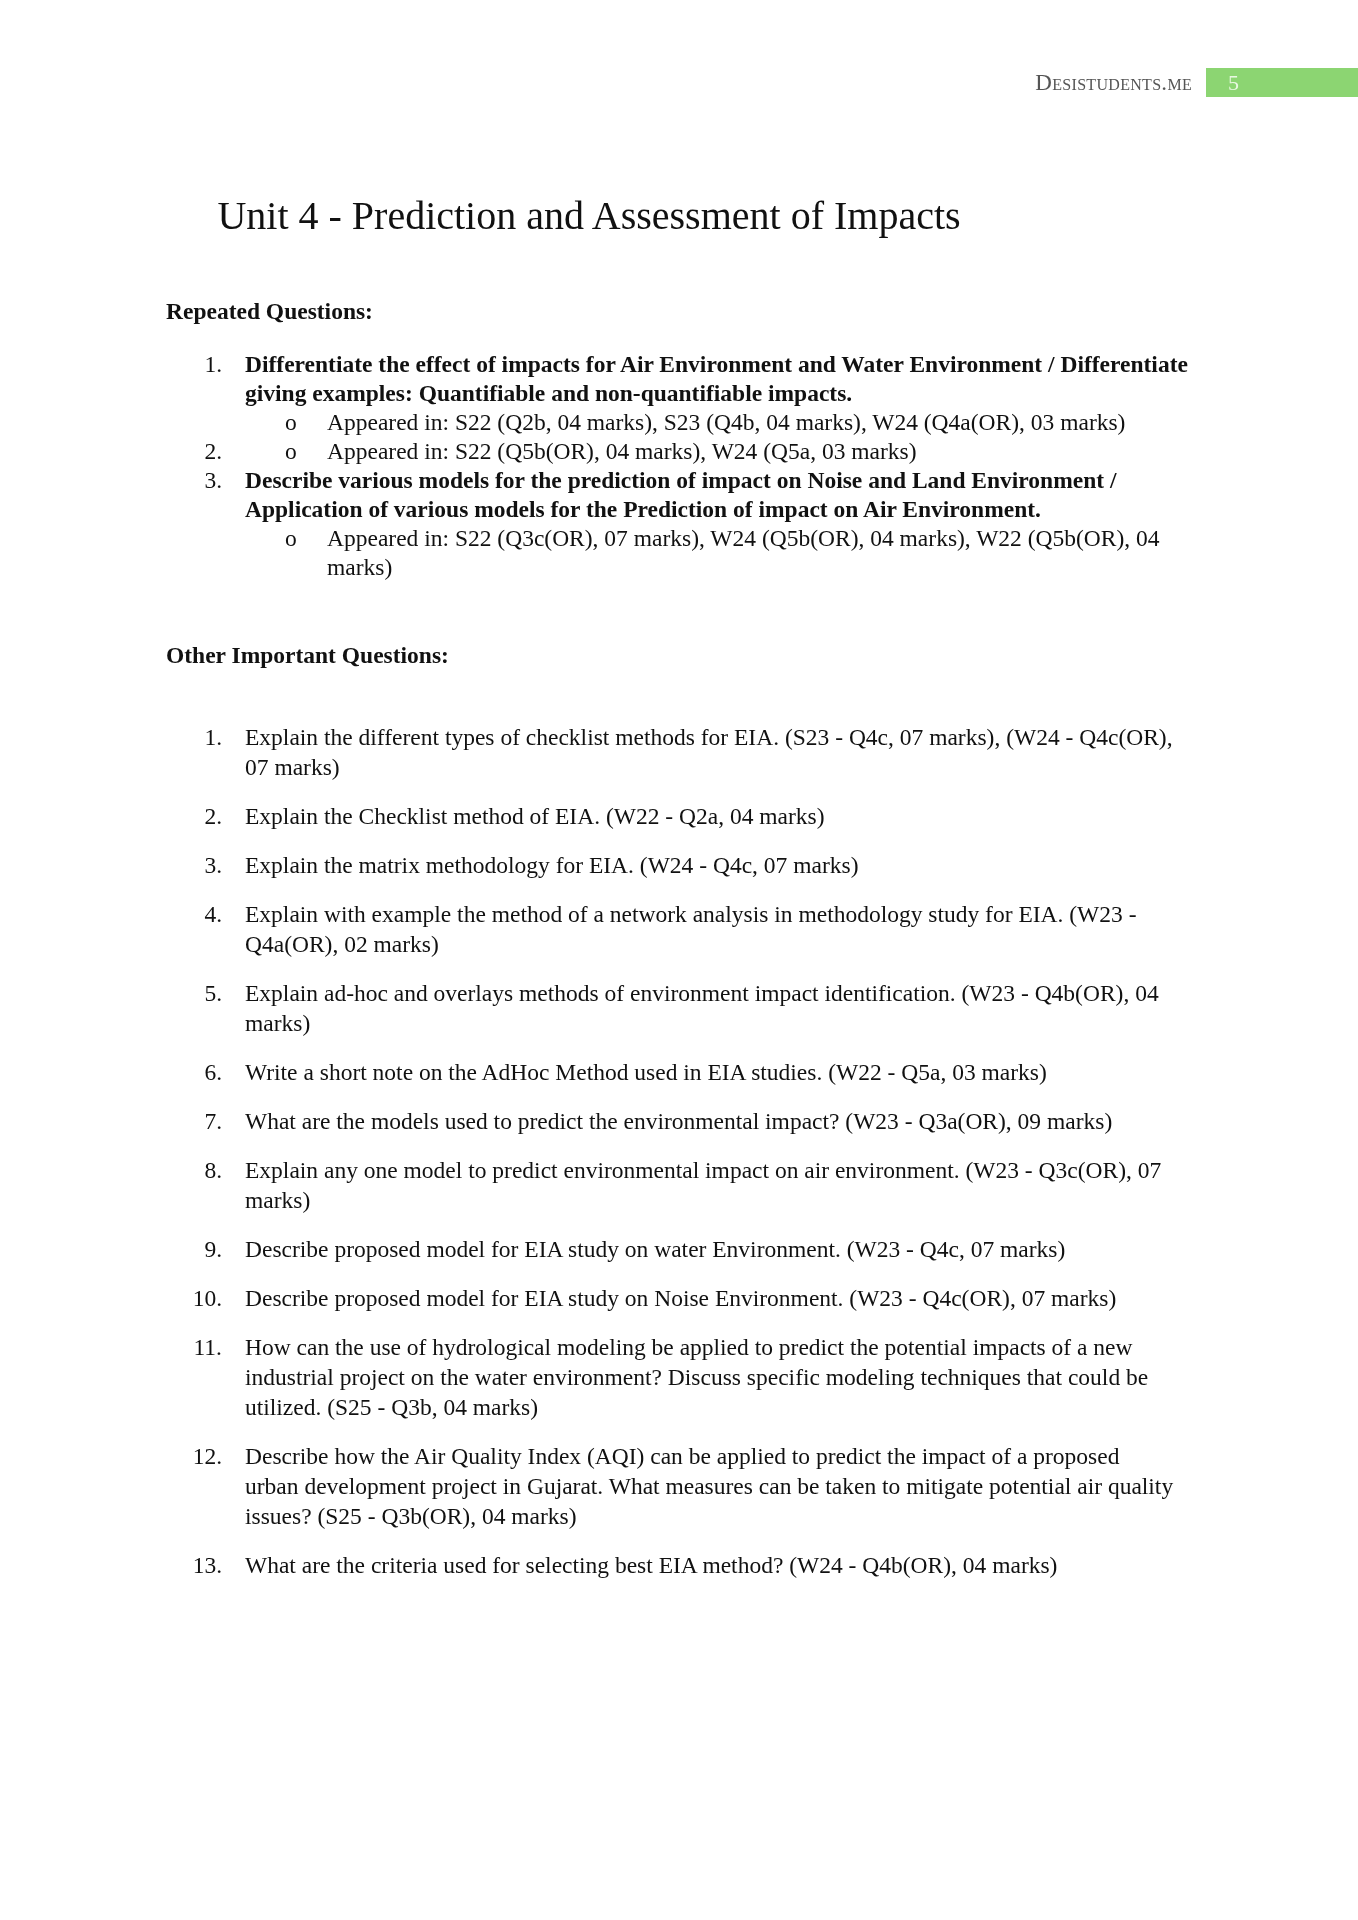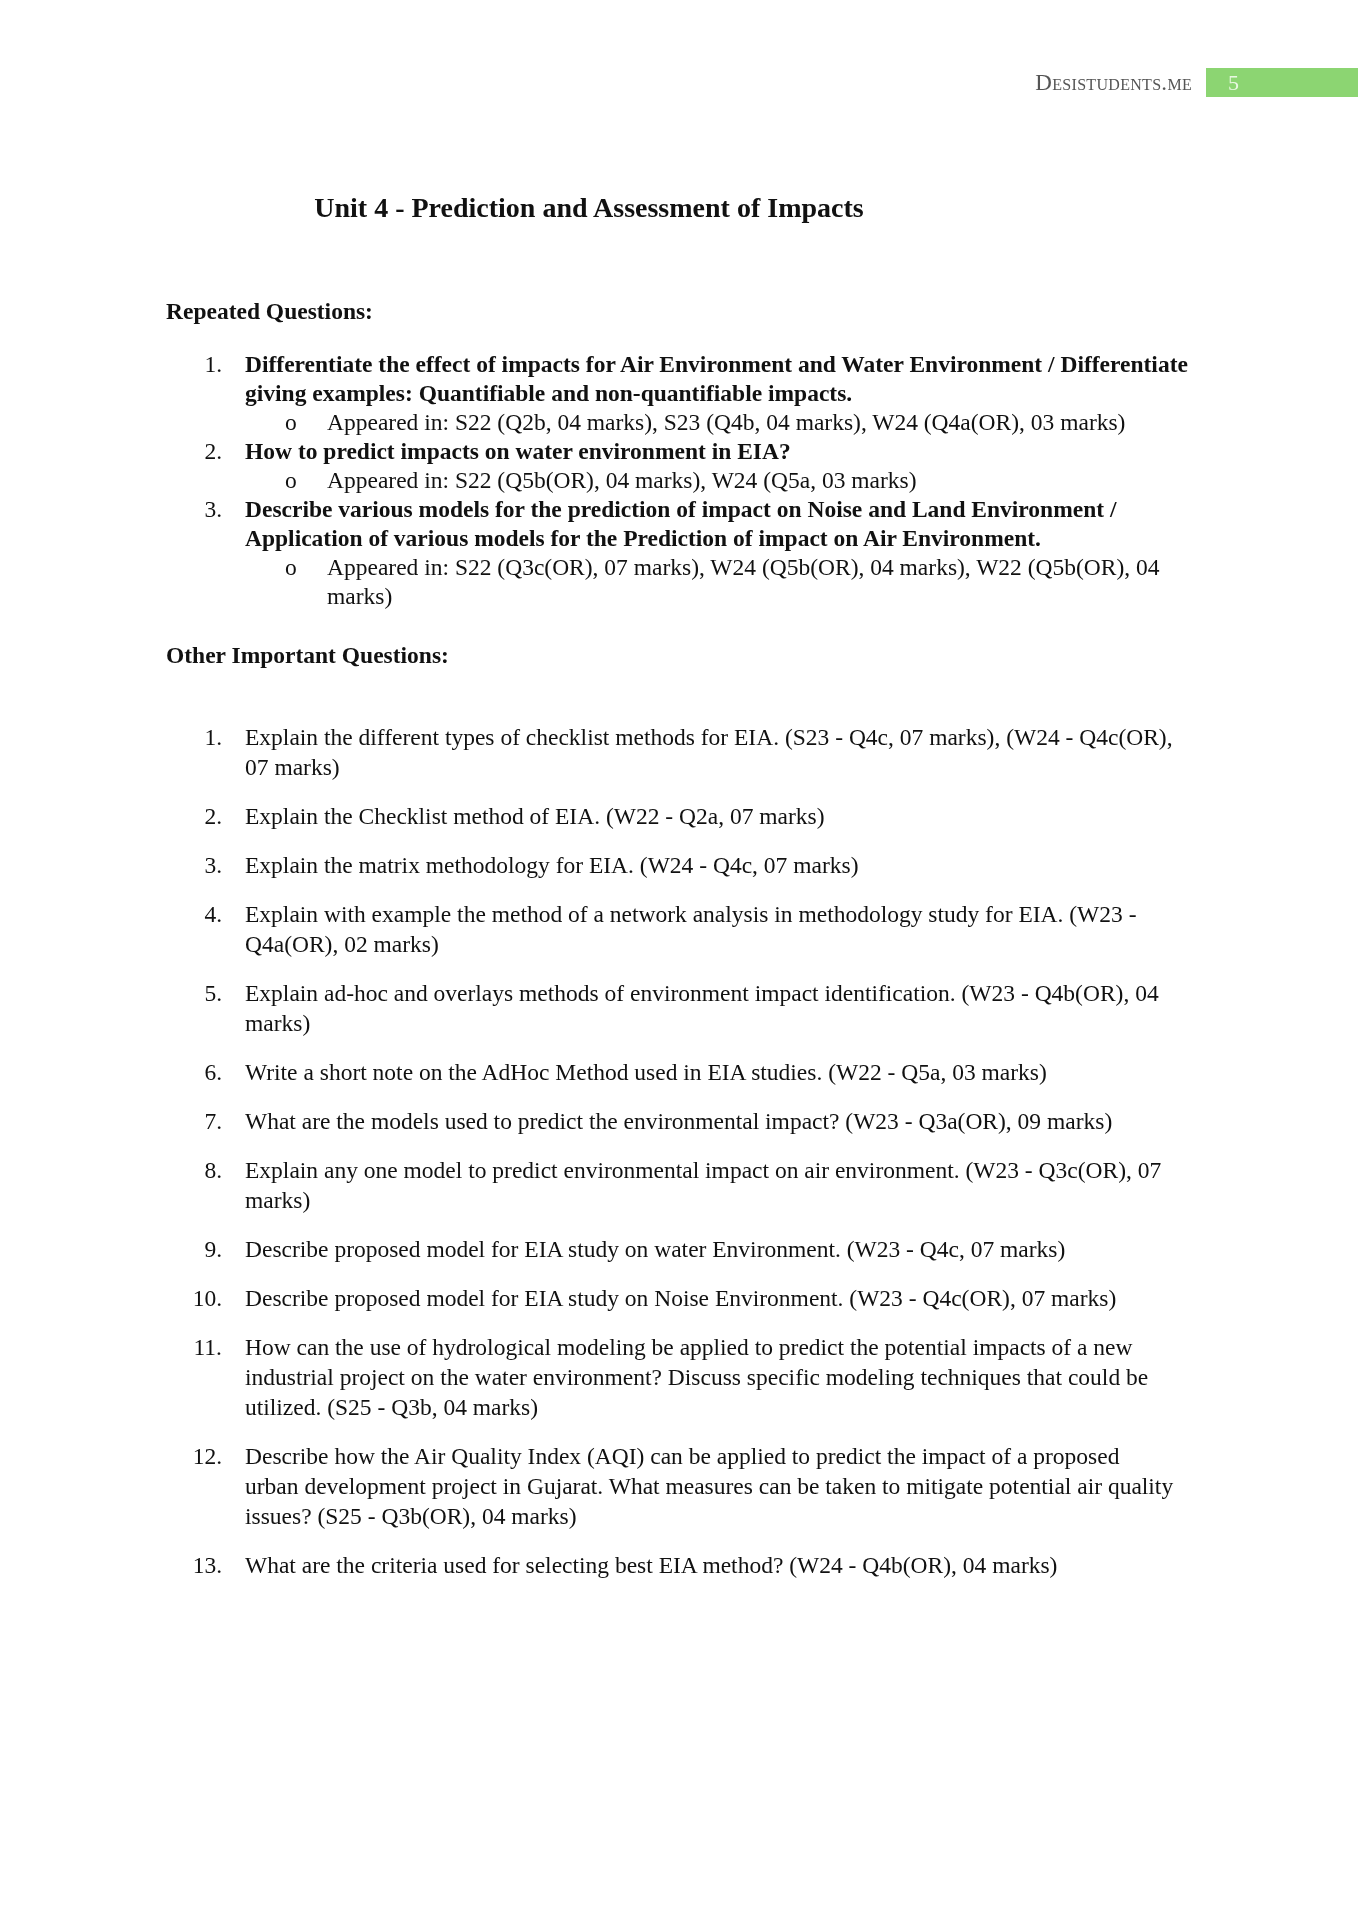--- a/index.html
+++ b/index.html
@@ -5,21 +5,21 @@
   html, body { margin: 0; padding: 0; background: #ffffff; }
   body { width: 1358px; height: 1920px; position: relative; overflow: hidden;
          font-family: "Liberation Serif", "DejaVu Serif", serif; color: #111; }
   .header { position: absolute; top: 68px; left: 12px; width: 1358px; height: 30px; padding-left: 8px; }
   .site { position: absolute; right: 186px; top: 0; font-size: 23px; color: #555;
           font-variant: small-caps; letter-spacing: 0.3px; line-height: 30px; }
   .pagebox { position: absolute; left: 1194px; top: 0; width: 164px; height: 29px;
              background: #8cd572; color: #e9f8e2; font-size: 22px; line-height: 29px;
              padding-left: 22px; box-sizing: border-box; }
   h1 { position: absolute; top: 192px; left: 0; width: 1178px; text-align: center;
-       margin: 0; font-size: 28px; font-weight: bold; }
+       margin: 0; font-size: 40px; font-weight: normal; }
   .sec { position: absolute; left: 164px; margin: 2px; font-size: 23.5px; font-weight: bold; }
   .rep { position: absolute; left: 164px; top: 350px; width: 1050px; font-size: 23.5px; line-height: 29px; }
   .ritem { position: relative; padding-left: 81px; font-weight: bold; }
   .rnum { position: absolute; left: 0; width: 58px; text-align: right; font-weight: normal; }
   .sub { position: relative; padding-left: 163px; padding-right: 20px; font-weight: normal; }
   .bullet { position: absolute; left: 121px; font-weight: normal; }
   .other { position: absolute; left: 164px; top: 722px; width: 1050px; font-size: 23.5px; line-height: 30px; }
   .oitem { position: relative; padding-left: 81px; padding-right: 40px; margin-bottom: 19px; }
   .onum { position: absolute; left: 0; width: 58px; text-align: right; }
 </style>
@@ -41,41 +41,40 @@
   <div class="ritem">
     <span class="rnum">1.</span>
     <span>Differentiate the effect of impacts for Air Environment and Water Environment / Differentiate giving examples: Quantifiable and non-quantifiable impacts.</span>
   </div>
   <div class="sub">
     <span class="bullet">o</span>
     <span>Appeared in: S22 (Q2b, 04 marks), S23 (Q4b, 04 marks), W24 (Q4a(OR), 03 marks)</span>
   </div>
   <div class="ritem">
     <span class="rnum">2.</span>
-    <span>How to predict impacts on water environment in EIA?</span>
   </div>
   <div class="sub">
     <span class="bullet">o</span>
     <span>Appeared in: S22 (Q5b(OR), 04 marks), W24 (Q5a, 03 marks)</span>
   </div>
   <div class="ritem">
     <span class="rnum">3.</span>
     <span>Describe various models for the prediction of impact on Noise and Land Environment / Application of various models for the Prediction of impact on Air Environment.</span>
   </div>
   <div class="sub">
     <span class="bullet">o</span>
     <span>Appeared in: S22 (Q3c(OR), 07 marks), W24 (Q5b(OR), 04 marks), W22 (Q5b(OR), 04 marks)</span>
   </div>
 </div>
 
 <h2 class="sec" style="top:640px;">Other Important Questions:</h2>
 
 <div class="other">
   <div class="oitem"><span class="onum">1.</span><span>Explain the different types of checklist methods for EIA. (S23 - Q4c, 07 marks), (W24 - Q4c(OR), 07 marks)</span></div>
-  <div class="oitem"><span class="onum">2.</span><span>Explain the Checklist method of EIA. (W22 - Q2a, 07 marks)</span></div>
+  <div class="oitem"><span class="onum">2.</span><span>Explain the Checklist method of EIA. (W22 - Q2a, 04 marks)</span></div>
   <div class="oitem"><span class="onum">3.</span><span>Explain the matrix methodology for EIA. (W24 - Q4c, 07 marks)</span></div>
   <div class="oitem"><span class="onum">4.</span><span>Explain with example the method of a network analysis in methodology study for EIA. (W23 - Q4a(OR), 02 marks)</span></div>
   <div class="oitem"><span class="onum">5.</span><span>Explain ad-hoc and overlays methods of environment impact identification. (W23 - Q4b(OR), 04 marks)</span></div>
   <div class="oitem"><span class="onum">6.</span><span>Write a short note on the AdHoc Method used in EIA studies. (W22 - Q5a, 03 marks)</span></div>
   <div class="oitem"><span class="onum">7.</span><span>What are the models used to predict the environmental impact? (W23 - Q3a(OR), 09 marks)</span></div>
   <div class="oitem"><span class="onum">8.</span><span>Explain any one model to predict environmental impact on air environment. (W23 - Q3c(OR), 07 marks)</span></div>
   <div class="oitem"><span class="onum">9.</span><span>Describe proposed model for EIA study on water Environment. (W23 - Q4c, 07 marks)</span></div>
   <div class="oitem"><span class="onum">10.</span><span>Describe proposed model for EIA study on Noise Environment. (W23 - Q4c(OR), 07 marks)</span></div>
   <div class="oitem"><span class="onum">11.</span><span>How can the use of hydrological modeling be applied to predict the potential impacts of a new industrial project on the water environment? Discuss specific modeling techniques that could be utilized. (S25 - Q3b, 04 marks)</span></div>
   <div class="oitem"><span class="onum">12.</span><span>Describe how the Air Quality Index (AQI) can be applied to predict the impact of a proposed urban development project in Gujarat. What measures can be taken to mitigate potential air quality issues? (S25 - Q3b(OR), 04 marks)</span></div>

